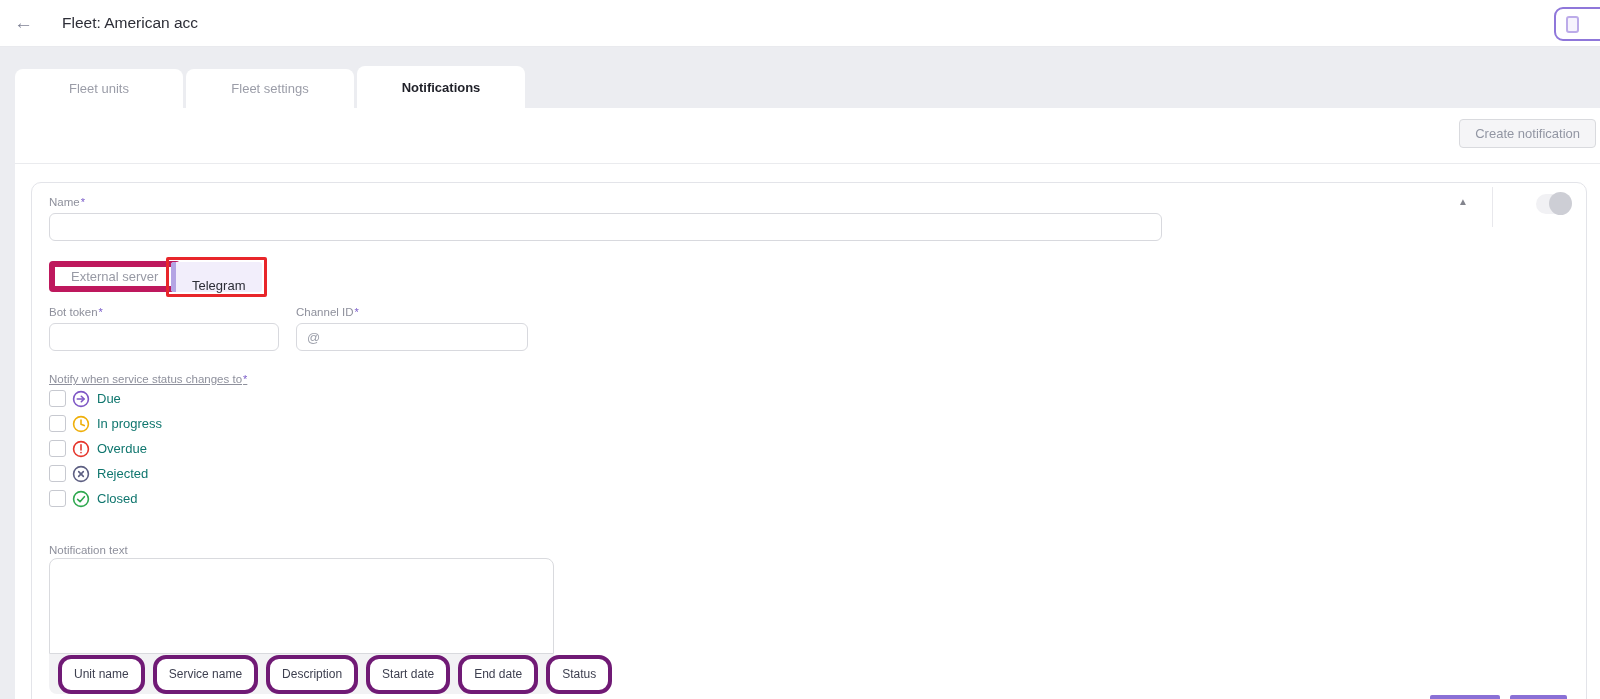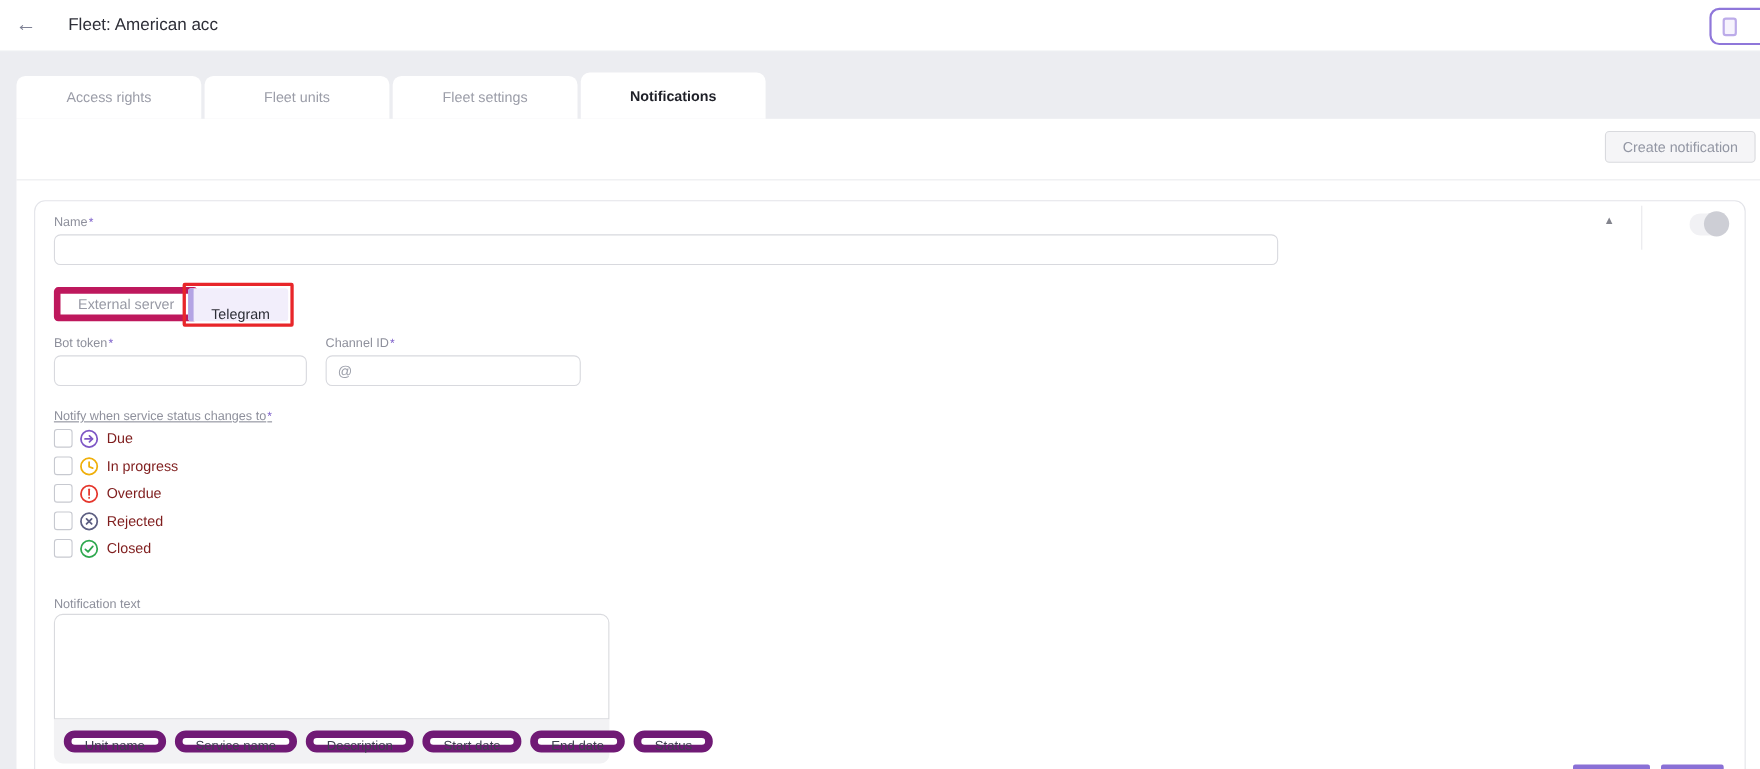--- a/index.html
+++ b/index.html
@@ -71,30 +71,30 @@
   .bt-input { left:17px; top:140px; width:230px; }
   .ch-label { left:264px; top:123px; }
   .ch-input { left:264px; top:140px; width:232px; }
 
   .statuses-label { left:17px; top:190px;text-decoration:underline; }
   .status-list { position:absolute; left:17px; top:207px; }
   .status-row { display:flex; align-items:center; height:17px; margin-bottom:8px; }
   .checkbox { width:17px; height:17px; border:1.5px solid #c7c9d0; border-radius:3px;
     background:#fff; cursor:pointer; flex:0 0 auto; }
   .status-icon { margin-left:6px; margin-right:7px; display:flex; align-items:center; }
-  .status-label { font-size:13px; color:#7f1d1d; }
+  .status-label { font-size:13px; color:#0f766e; }
 
   .nt-label { left:17px; top:361px; }
   .nt-box { position:absolute; left:17px; top:375px; width:505px; }
   .nt-textarea { display:block; width:505px; height:96px; border:1px solid #d9dade;
     border-radius:8px 8px 0 0; resize:none; font-family:inherit; font-size:13px;
     color:#2d2e37; padding:8px 10px; outline:none; background:#fff; }
   .nt-footer { width:505px; height:40px; background:#f2f2f4; border-radius:0 0 8px 8px;
     display:flex; align-items:center; padding:0 9px; gap:8px; }
-  .chip { height:20px; padding:0 12px; background:#fff; border:7px solid #701a75;
+  .chip { height:39px; padding:0 12px; background:#fff; border:4px solid #701a75;
     border-radius:13px; font-size:12px; color:#3e4050; font-family:inherit;
     cursor:pointer; white-space:nowrap; }
 
   .cutoff-btn { position:absolute; bottom:0; height:4px; background:#8a70d6;
     border-radius:2px 2px 0 0; z-index:3; cursor:pointer; }
   .cutoff-btn.b1 { left:1415px; width:70px; }
   .cutoff-btn.b2 { left:1495px; width:57px; }
 </style>
 </head>
 <body>
@@ -103,21 +103,20 @@
 
   <div class="header">
     <span class="back-icon">←</span>
     <span class="page-title">Fleet: American acc</span>
     <div class="header-action">
       <span class="doc-glyph"></span>
     </div>
   </div>
 
   <nav class="tabs">
-      <div class="tab">Access rights</div>
       <div class="tab">Fleet units</div>
       <div class="tab">Fleet settings</div>
       <div class="tab active">Notifications</div>
     </nav>
 
   <main class="content">
     <button class="create-btn">Create notification</button>
     <div class="toolbar-divider"></div>
 
     <section class="card">

